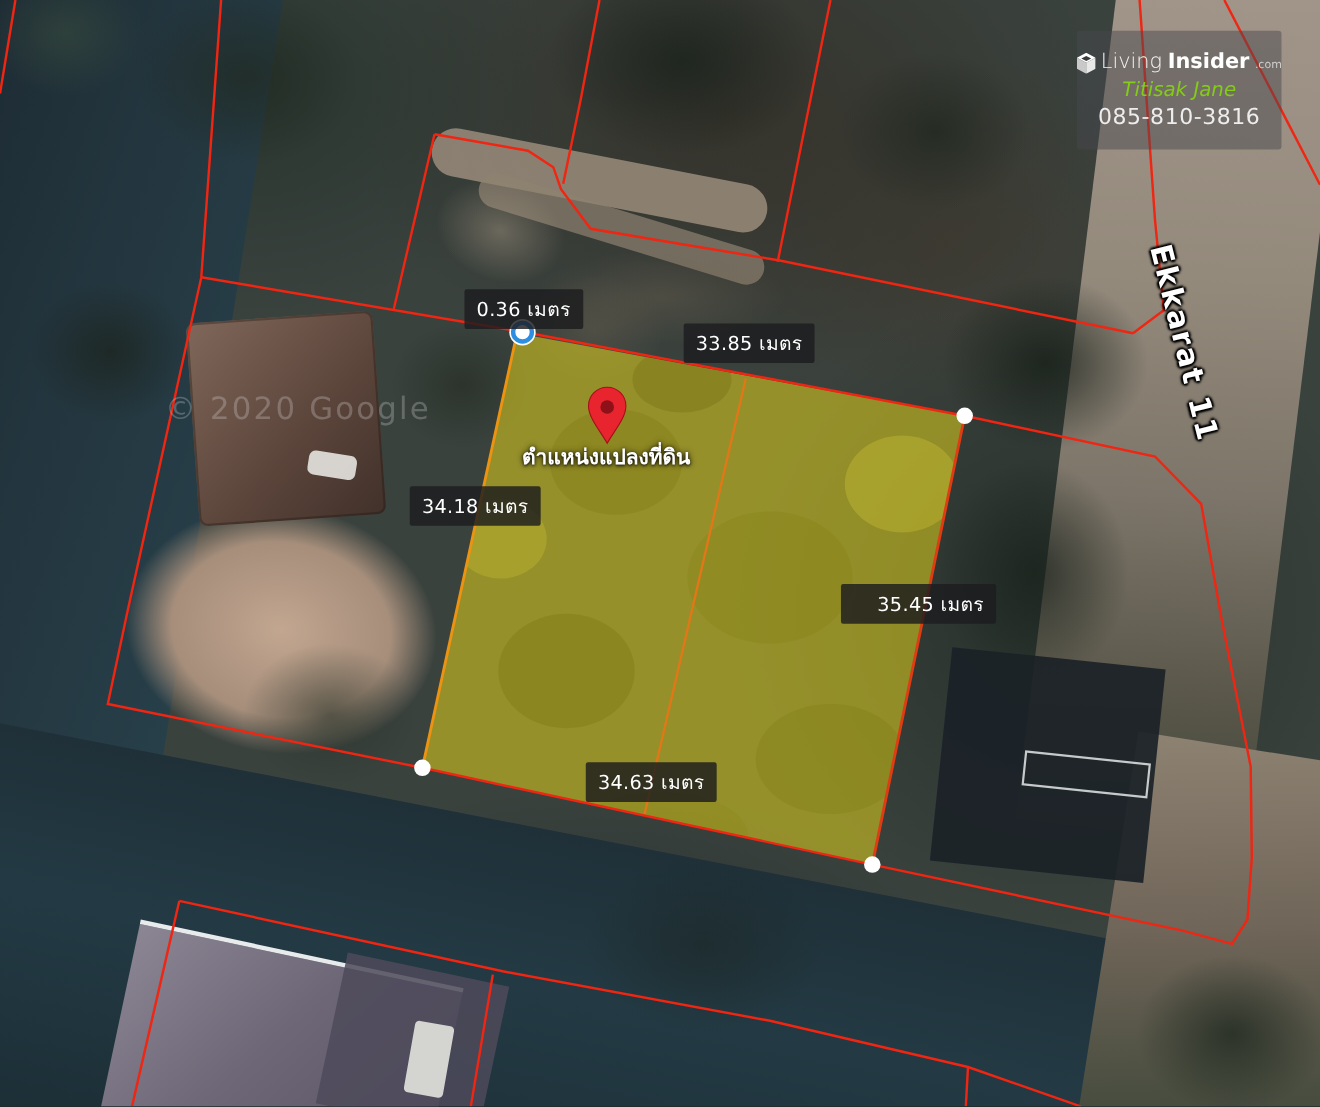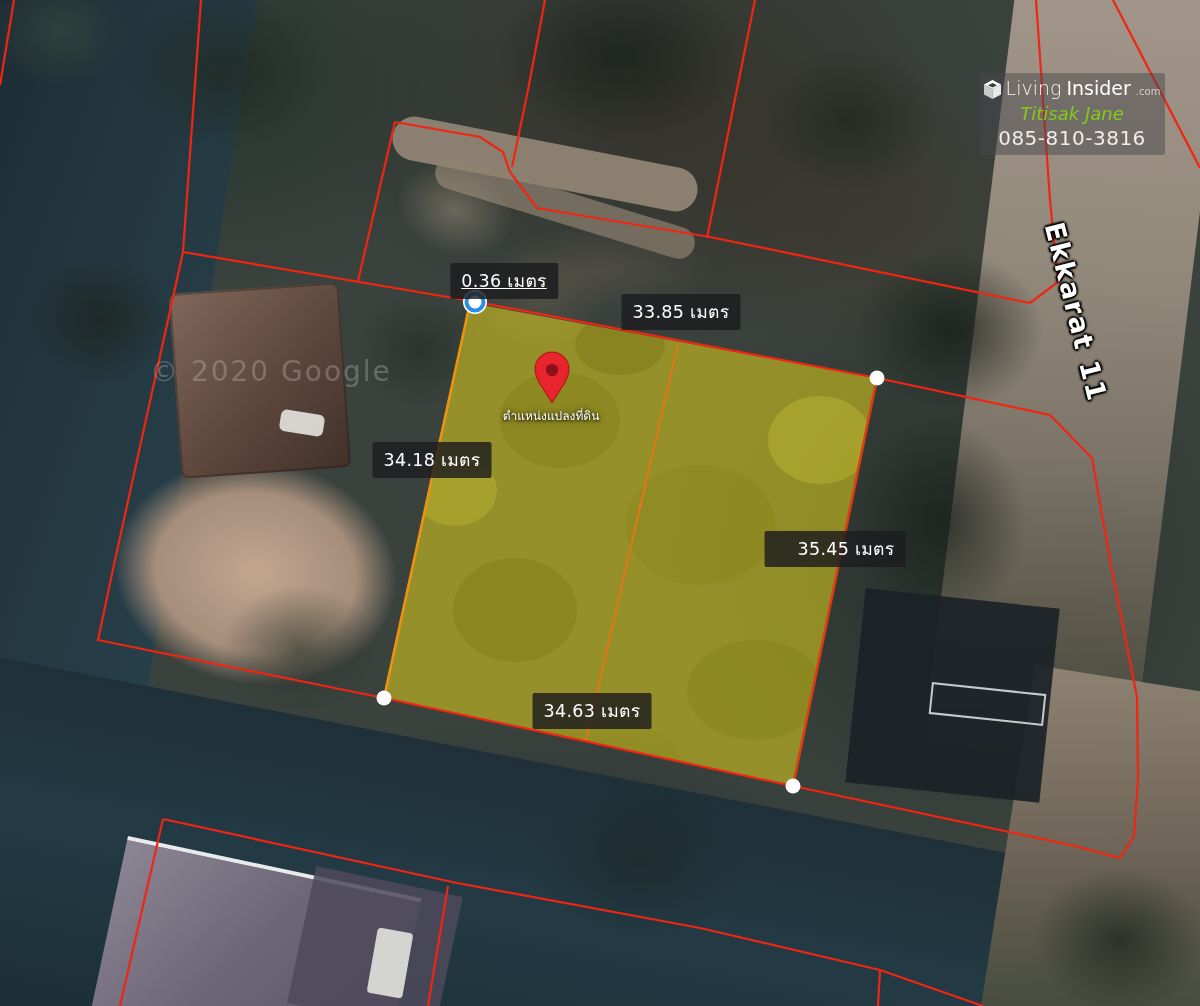--- a/index.html
+++ b/index.html
@@ -113,53 +113,52 @@
   
   #overlay{left:0;top:0;width:1200px;height:1006px;}
 
   
   .chip{
     position:absolute;transform:translate(-50%,-50%);
     background:rgba(28,28,30,.82);color:#fff;
     font-size:17.5px;letter-spacing:.3px;
     padding:4px 11px;border-radius:2px;white-space:nowrap;
   }
-  .chip-0{left:504px;top:281px;text-decoration:underline;}
+  .chip-0{left:476px;top:281px;}
   .chip-1{left:681px;top:312px;text-align:center;}
   .chip-2{left:432px;top:460px;}
   .chip-3{left:835px;top:549px;padding-left:33px;}
   .chip-4{left:592px;top:711px;}
 
   .pin-label{
     position:absolute;left:551px;top:415px;transform:translate(-50%,-50%);
-    color:#fff;font-size:12px;font-weight:400;white-space:nowrap;
+    color:#fff;font-size:19px;font-weight:700;white-space:nowrap;
     text-shadow:0 1px 3px rgba(0,0,0,.95),0 0 6px rgba(0,0,0,.7);
   }
   .road-label{
     position:absolute;left:1076px;top:312px;
     transform:translate(-50%,-50%) rotate(76deg);
     color:#fff;font-size:27px;font-weight:600;letter-spacing:2px;white-space:nowrap;
     text-shadow:-2px 0 2px #000,2px 0 2px #000,0 -2px 2px #000,0 2px 2px #000,1px 1px 2px #000;
   }
   .map-credit{
     position:absolute;left:150px;top:355px;
     color:rgba(235,235,235,.25);font-size:28px;letter-spacing:2px;white-space:nowrap;
   }
 
   
   .brand-box{
-    position:absolute;left:979px;top:28px;width:186px;height:82px;
+    position:absolute;left:979px;top:28px;width:186px;height:108px;
     background:rgba(72,72,78,.48);border-radius:3px;
     display:flex;flex-direction:column;align-items:center;justify-content:center;
     color:#eee;
-    margin-top:45px;
   }
   .brand-row{display:flex;align-items:center;gap:5px;line-height:1.15;}
   .brand-prefix{font-size:19px;font-weight:300;color:#f2f2f2;}
-  .brand-bold{font-size:19px;font-weight:400;color:#fff;}
+  .brand-bold{font-size:19px;font-weight:700;color:#fff;}
   .brand-tld{font-size:10px;color:#cfcfcf;align-self:flex-end;margin-bottom:2px;}
   .agent-name{font-size:18px;color:#84cc16;margin-top:3px;font-style:italic;}
   .agent-phone{font-size:20px;color:#ededed;letter-spacing:.5px;margin-top:2px;}
 </style>
 </head>
 <body>
 
 <div id="stage">
 
   <div id="map-bg" class="abs">

